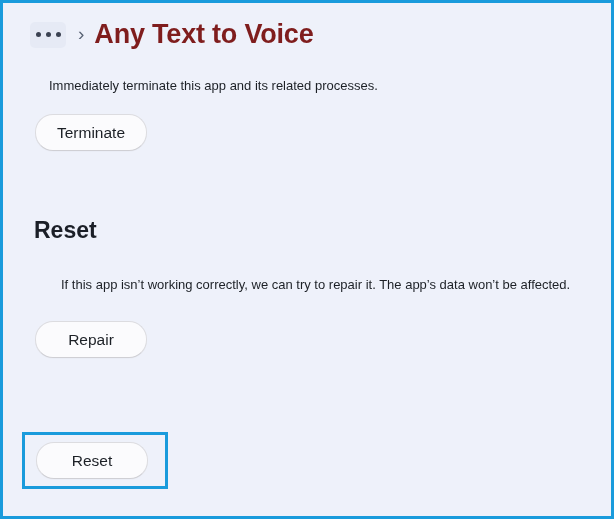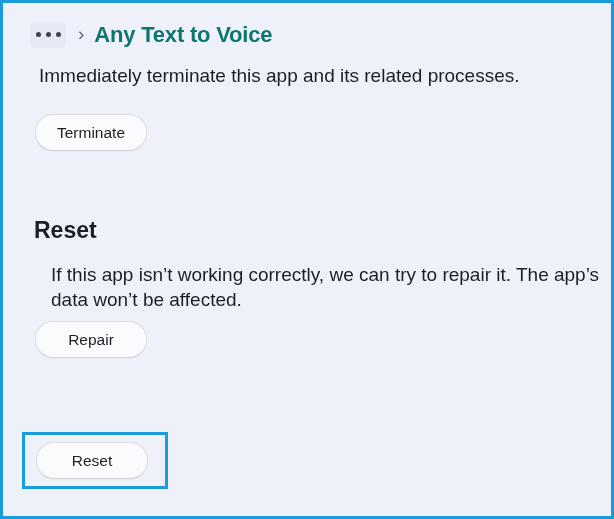--- a/index.html
+++ b/index.html
@@ -55,44 +55,44 @@
   }
   .crumb-sep {
     margin: 0 10px 0 12px;
     font-size: 19px;
     color: #5a6475;
     font-weight: 400;
     line-height: 1;
     transform: translateY(-1px);
   }
   .page-title {
-    font-size: 22px;
+    font-size: 27px;
     font-weight: 600;
-    color: #0f766e;
+    color: #7f1d1d;
     letter-spacing: -0.2px;
     line-height: 1;
     white-space: nowrap;
   }
 
   
   .content {
     position: absolute;
     left: 0;
     top: 0;
     right: 0;
     bottom: 0;
     padding: 0 32px;
     box-sizing: border-box;
   }
 
   .para {
-    font-size: 19px;
+    font-size: 13px;
     line-height: 25px;
     color: #1c2026;
-    margin: 4px;
+    margin: 14px;
     max-width: 560px;
   }
 
   .para-clipped {
     position: absolute;
     left: 32px;
     top: 56px;
     white-space: nowrap;
   }
 

